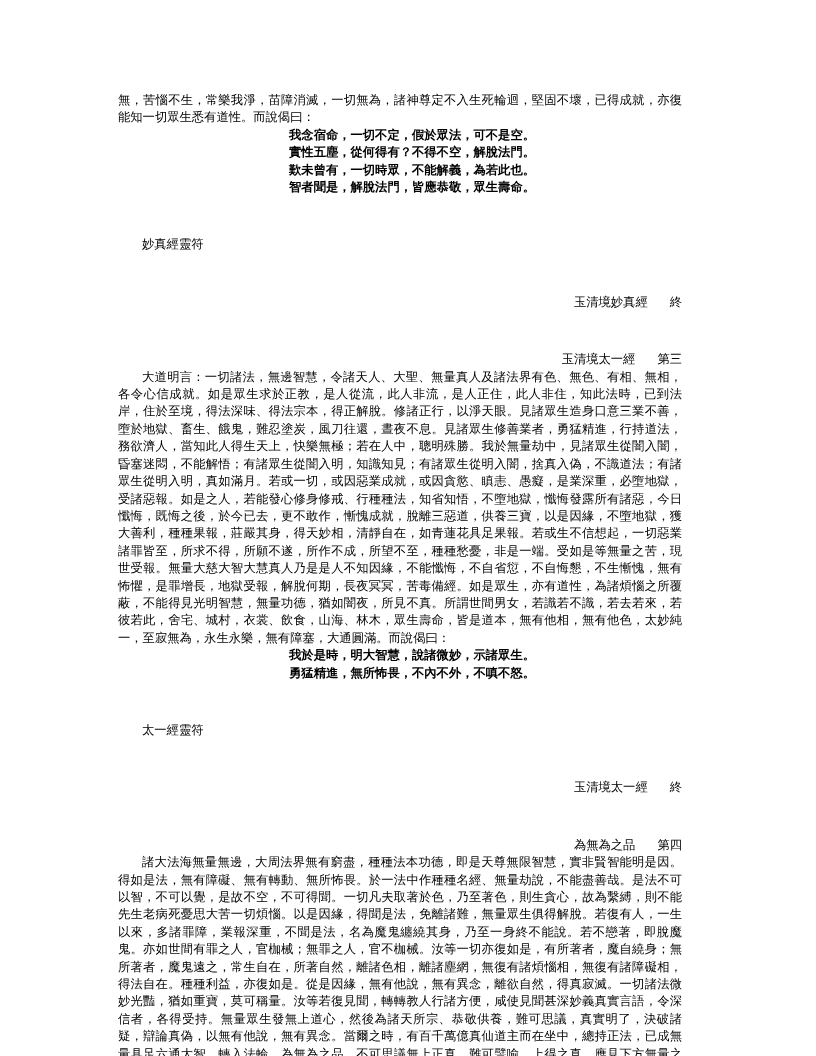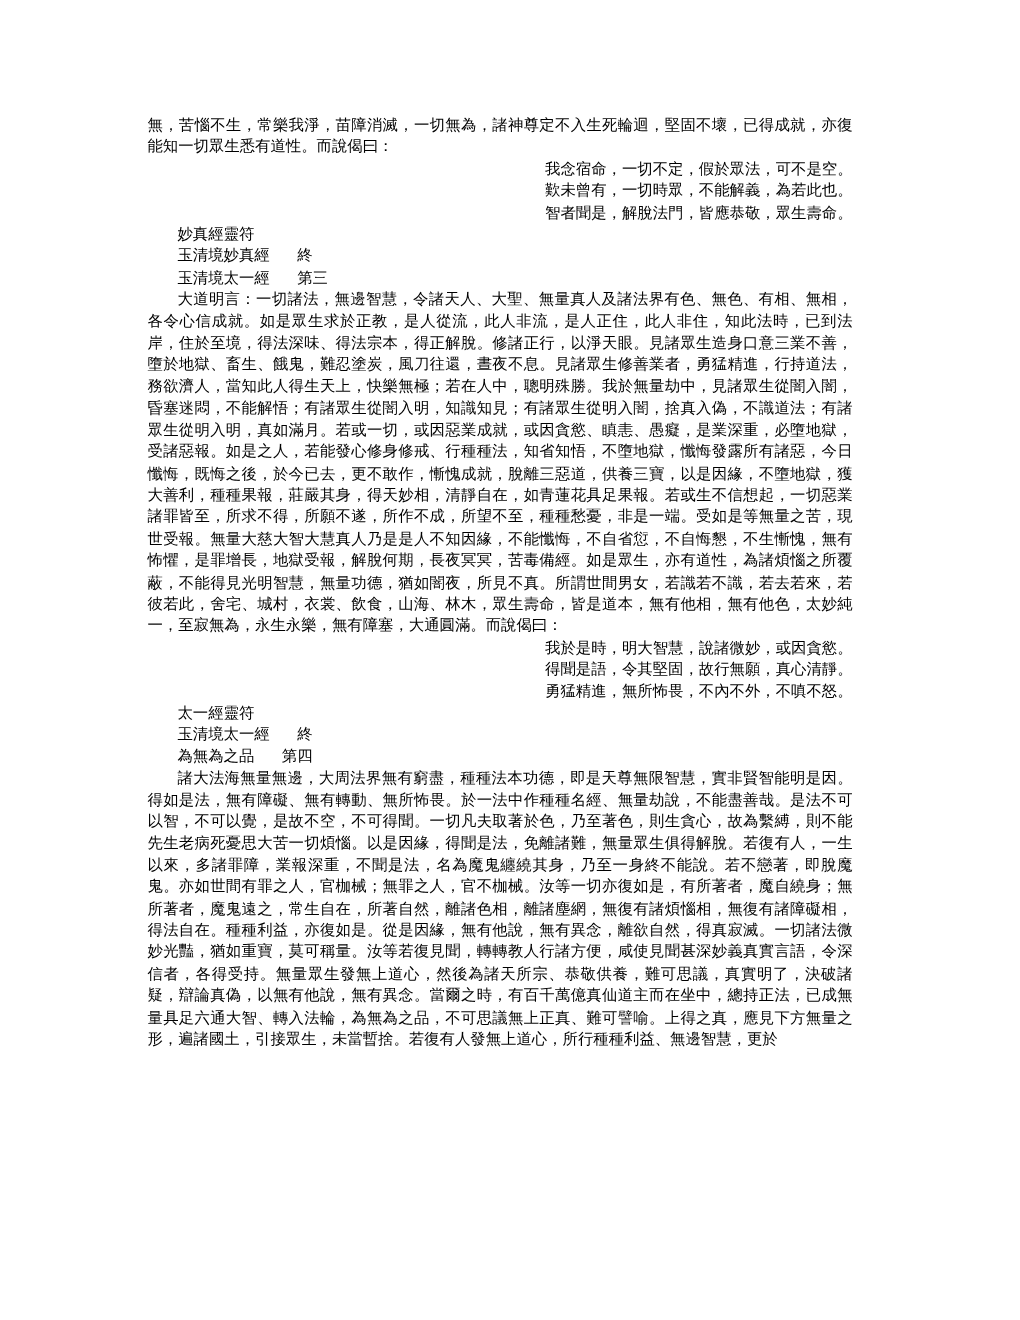--- a/index.html
+++ b/index.html
@@ -33,51 +33,54 @@
     text-indent: 0;
   }
   p.flow {
     text-align: justify;
   }
   p.indent1 {
     text-indent: 24px;
   }
   p.verse {
     text-indent: 24px;
-    text-align: right;
+    text-align: center;
+    font-weight: bold;
   }
   p.head {
     text-indent: 24px;
     text-align: left;
+    margin-top: 40px;
   }
   p.head-sp {
     text-indent: 24px;
-    text-align: left;
+    text-align: right;
+    margin-top: 40px;
   }
   .gap {
     display: inline-block;
     width: 22px;
   }
 </style>
 </head>
 <body>
 
 <div class="page">
   <div class="doc-body">
 
     <p class="flow">無，苦惱不生，常樂我淨，苗障消滅，一切無為，諸神尊定不入生死輪迴，堅固不壞，已得成就，亦復能知一切眾生悉有道性。而說偈曰：</p>
     <p class="verse">我念宿命，一切不定，假於眾法，可不是空。</p>
+    <p class="verse">實性五塵，從何得有？不得不空，解脫法門。</p>
     <p class="verse">歎未曾有，一切時眾，不能解義，為若此也。</p>
     <p class="verse">智者聞是，解脫法門，皆應恭敬，眾生壽命。</p>
     <p class="head">妙真經靈符</p>
     <p class="head-sp"><span>玉清境妙真經</span><span class="gap"></span><span>終</span></p>
     <p class="head-sp"><span>玉清境太一經</span><span class="gap"></span><span>第三</span></p>
     <p class="flow indent1">大道明言：一切諸法，無邊智慧，令諸天人、大聖、無量真人及諸法界有色、無色、有相、無相，各令心信成就。如是眾生求於正教，是人從流，此人非流，是人正住，此人非住，知此法時，已到法岸，住於至境，得法深味、得法宗本，得正解脫。修諸正行，以淨天眼。見諸眾生造身口意三業不善，墮於地獄、畜生、餓鬼，難忍塗炭，風刀往還，晝夜不息。見諸眾生修善業者，勇猛精進，行持道法，務欲濟人，當知此人得生天上，快樂無極；若在人中，聰明殊勝。我於無量劫中，見諸眾生從闇入闇，昏塞迷悶，不能解悟；有諸眾生從闇入明，知識知見；有諸眾生從明入闇，捨真入偽，不識道法；有諸眾生從明入明，真如滿月。若或一切，或因惡業成就，或因貪慾、瞋恚、愚癡，是業深重，必墮地獄，受諸惡報。如是之人，若能發心修身修戒、行種種法，知省知悟，不墮地獄，懺悔發露所有諸惡，今日懺悔，既悔之後，於今已去，更不敢作，慚愧成就，脫離三惡道，供養三寶，以是因緣，不墮地獄，獲大善利，種種果報，莊嚴其身，得天妙相，清靜自在，如青蓮花具足果報。若或生不信想起，一切惡業諸罪皆至，所求不得，所願不遂，所作不成，所望不至，種種愁憂，非是一端。受如是等無量之苦，現世受報。無量大慈大智大慧真人乃是是人不知因緣，不能懺悔，不自省愆，不自悔懇，不生慚愧，無有怖懼，是罪增長，地獄受報，解脫何期，長夜冥冥，苦毒備經。如是眾生，亦有道性，為諸煩惱之所覆蔽，不能得見光明智慧，無量功德，猶如闇夜，所見不真。所謂世間男女，若識若不識，若去若來，若彼若此，舍宅、城村，衣裳、飲食，山海、林木，眾生壽命，皆是道本，無有他相，無有他色，太妙純一，至寂無為，永生永樂，無有障塞，大通圓滿。而說偈曰：</p>
-    <p class="verse">我於是時，明大智慧，說諸微妙，或因貪慾。</p>
-    <p class="verse">得聞是語，令其堅固，故行無願，真心清靜。</p>
+    <p class="verse">我於是時，明大智慧，說諸微妙，示諸眾生。</p>
     <p class="verse">勇猛精進，無所怖畏，不內不外，不嗔不怒。</p>
     <p class="head">太一經靈符</p>
     <p class="head-sp"><span>玉清境太一經</span><span class="gap"></span><span>終</span></p>
     <p class="head-sp"><span>為無為之品</span><span class="gap"></span><span>第四</span></p>
     <p class="flow indent1">諸大法海無量無邊，大周法界無有窮盡，種種法本功德，即是天尊無限智慧，實非賢智能明是因。得如是法，無有障礙、無有轉動、無所怖畏。於一法中作種種名經、無量劫說，不能盡善哉。是法不可以智，不可以覺，是故不空，不可得聞。一切凡夫取著於色，乃至著色，則生貪心，故為繫縛，則不能先生老病死憂思大苦一切煩惱。以是因緣，得聞是法，免離諸難，無量眾生俱得解脫。若復有人，一生以來，多諸罪障，業報深重，不聞是法，名為魔鬼纏繞其身，乃至一身終不能說。若不戀著，即脫魔鬼。亦如世間有罪之人，官枷械；無罪之人，官不枷械。汝等一切亦復如是，有所著者，魔自繞身；無所著者，魔鬼遠之，常生自在，所著自然，離諸色相，離諸塵網，無復有諸煩惱相，無復有諸障礙相，得法自在。種種利益，亦復如是。從是因緣，無有他說，無有異念，離欲自然，得真寂滅。一切諸法微妙光豔，猶如重寶，莫可稱量。汝等若復見聞，轉轉教人行諸方便，咸使見聞甚深妙義真實言語，令深信者，各得受持。無量眾生發無上道心，然後為諸天所宗、恭敬供養，難可思議，真實明了，決破諸疑，辯論真偽，以無有他說，無有異念。當爾之時，有百千萬億真仙道主而在坐中，總持正法，已成無量具足六通大智、轉入法輪，為無為之品，不可思議無上正真、難可譬喻。上得之真，應見下方無量之形，遍諸國土，引接眾生，未當暫捨。若復有人發無上道心，所行種種利益、無邊智慧，更於</p>
 
   </div>
 </div>
 
 </body></html>

